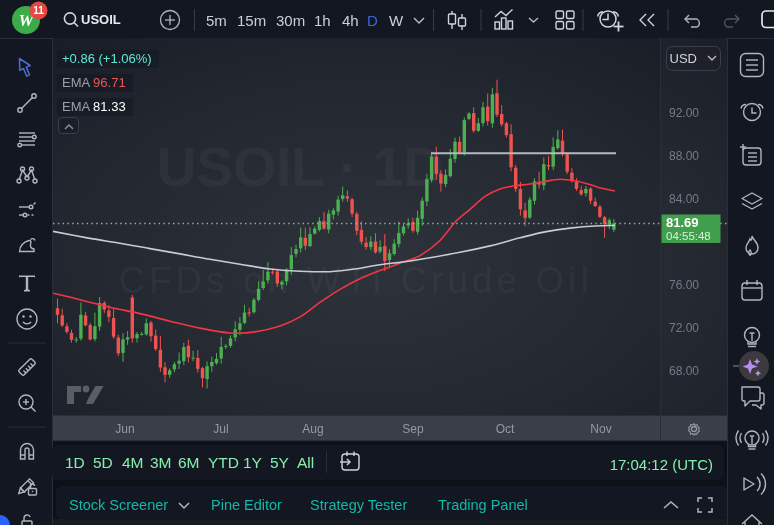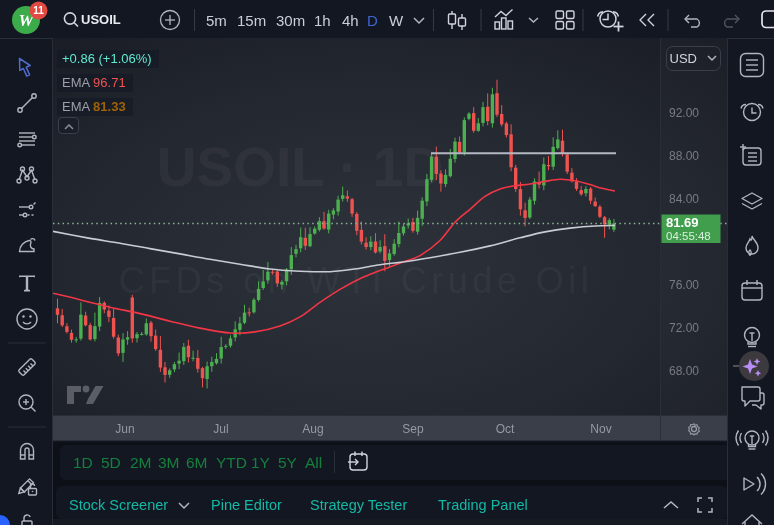--- a/index.html
+++ b/index.html
@@ -473,46 +473,47 @@
 
  <rect x="608.5" y="176.5" width="59" height="28.5" fill="#409e4d"></rect>
  <text x="613" y="189" font-size="13" font-weight="bold" fill="#fff">81.69</text>
  <text x="613" y="201.5" font-size="11.5" fill="#d9efdc">04:55:48</text>
 </svg>
 <div style="position:absolute;left:53px;top:441.5px;width:674px;height:84px;background:#0d1017"></div>
 
 <div style="position:absolute;left:57px;top:0;font-size:13px">
  <div style="position:absolute;left:0;top:50px;background:rgba(19,23,34,0.55);padding:1px 7px 2px 5px;color:#5eead4;white-space:nowrap">+0.86 (+1.06%)</div>
  <div style="position:absolute;left:0;top:74px;background:rgba(19,23,34,0.55);padding:1px 7px 2px 5px;white-space:nowrap"><span style="color:#9c9fa8">EMA</span> <span style="color:#ef5350">96.71</span></div>
- <div style="position:absolute;left:0;top:98px;background:rgba(19,23,34,0.55);padding:1px 7px 2px 5px;white-space:nowrap"><span style="color:#9c9fa8">EMA</span> <span style="color:#a16207;font-weight:bold">81.33</span></div>
+ <div style="position:absolute;left:0;top:98px;background:rgba(19,23,34,0.55);padding:1px 7px 2px 5px;white-space:nowrap"><span style="color:#9c9fa8">EMA</span> <span style="color:#ffffff;font-weight:normal">81.33</span></div>
  <div style="position:absolute;left:1px;top:117px;width:21px;height:17px;border:1px solid #3a3f4b;border-radius:4px;background:#1a1e29;text-align:center">
   <svg width="10" height="6" style="margin-top:5px">
         <polyline points="1,5 5,1 9,5" stroke="#868b98" stroke-width="1.5" fill="none"></polyline>
       </svg>
  </div>
 </div>
 
-<div style="position:absolute;left:60px;top:445px;width:672px;height:34.5px;background:#131722;border-radius:6px;color:#15803d;font-size:15.5px">
+<div style="position:absolute;left:52px;top:445px;width:672px;height:34.5px;background:#131722;border-radius:6px;color:#86efac;font-size:15.5px">
  <span style="position:absolute;left:13px;top:9px">1D</span>
     <span style="position:absolute;left:41px;top:9px">5D</span>
-    <span style="position:absolute;left:70px;top:9px">2M</span>
+    <span style="position:absolute;left:70px;top:9px">4M</span>
     <span style="position:absolute;left:98px;top:9px">3M</span>
     <span style="position:absolute;left:126px;top:9px">6M</span>
     <span style="position:absolute;left:156px;top:9px">YTD</span>
     <span style="position:absolute;left:191px;top:9px">1Y</span>
     <span style="position:absolute;left:218px;top:9px">5Y</span>
     <span style="position:absolute;left:245px;top:9px">All</span>
  <div style="position:absolute;left:274px;top:6px;width:1px;height:22px;background:#2a2e39"></div>
  <svg width="24" height="24" style="position:absolute;left:287px;top:5px" fill="none" stroke="#d1d4dc" stroke-width="1.4">
   <rect x="3" y="4" width="17" height="16" rx="3"></rect>
   <line x1="8" y1="1.5" x2="8" y2="6"></line>
       <line x1="15" y1="1.5" x2="15" y2="6"></line>
   <line x1="1" y1="12" x2="11" y2="12"></line>
       <polyline points="8,9 11,12 8,15"></polyline>
  </svg>
+ <span style="position:absolute;right:11px;top:10.5px;font-size:15px">17:04:12 (UTC)</span>
 </div>
 
 <div style="position:absolute;left:56px;top:486px;width:672px;height:33px;background:#131722;border-radius:6px;color:#14b8a6;font-size:14.5px">
  <span style="position:absolute;left:13px;top:11px">Stock Screener</span>
  <svg width="12" height="8" style="position:absolute;left:122px;top:16px">
       <polyline points="1,1 6,6 11,1" stroke="#b2b5be" stroke-width="1.5" fill="none"></polyline>
     </svg>
  <span style="position:absolute;left:155px;top:11px">Pine Editor</span>
  <span style="position:absolute;left:254px;top:11px">Strategy Tester</span>
  <span style="position:absolute;left:382px;top:11px">Trading Panel</span>

